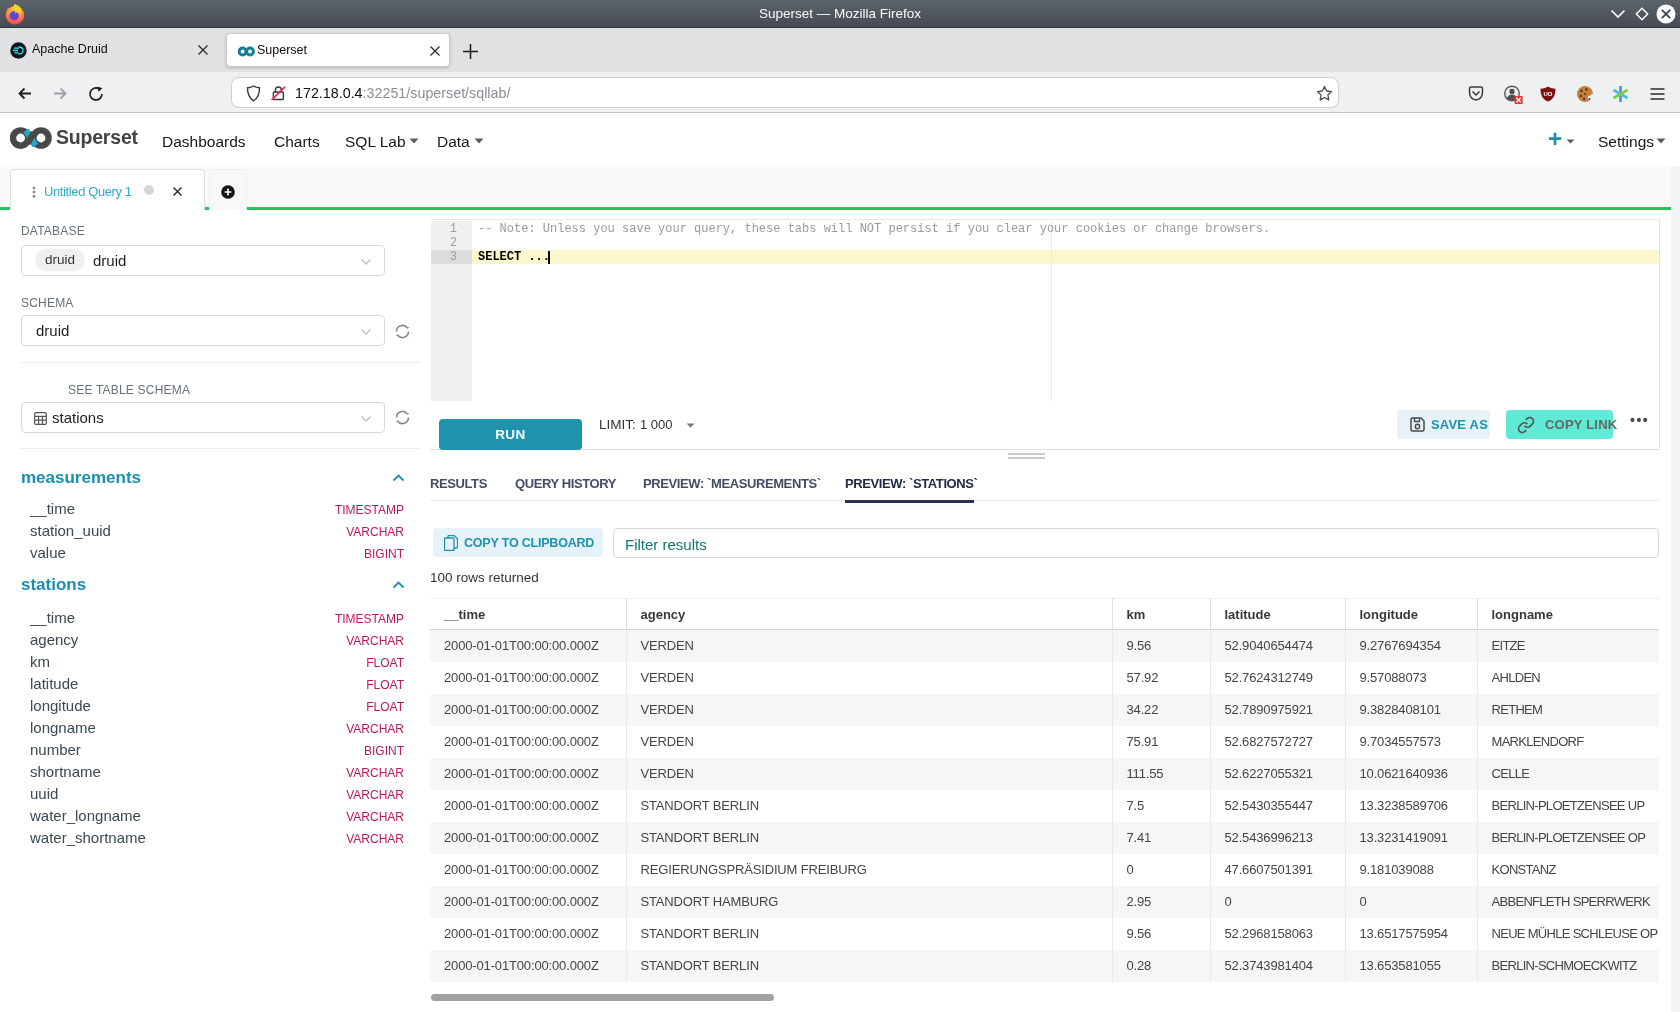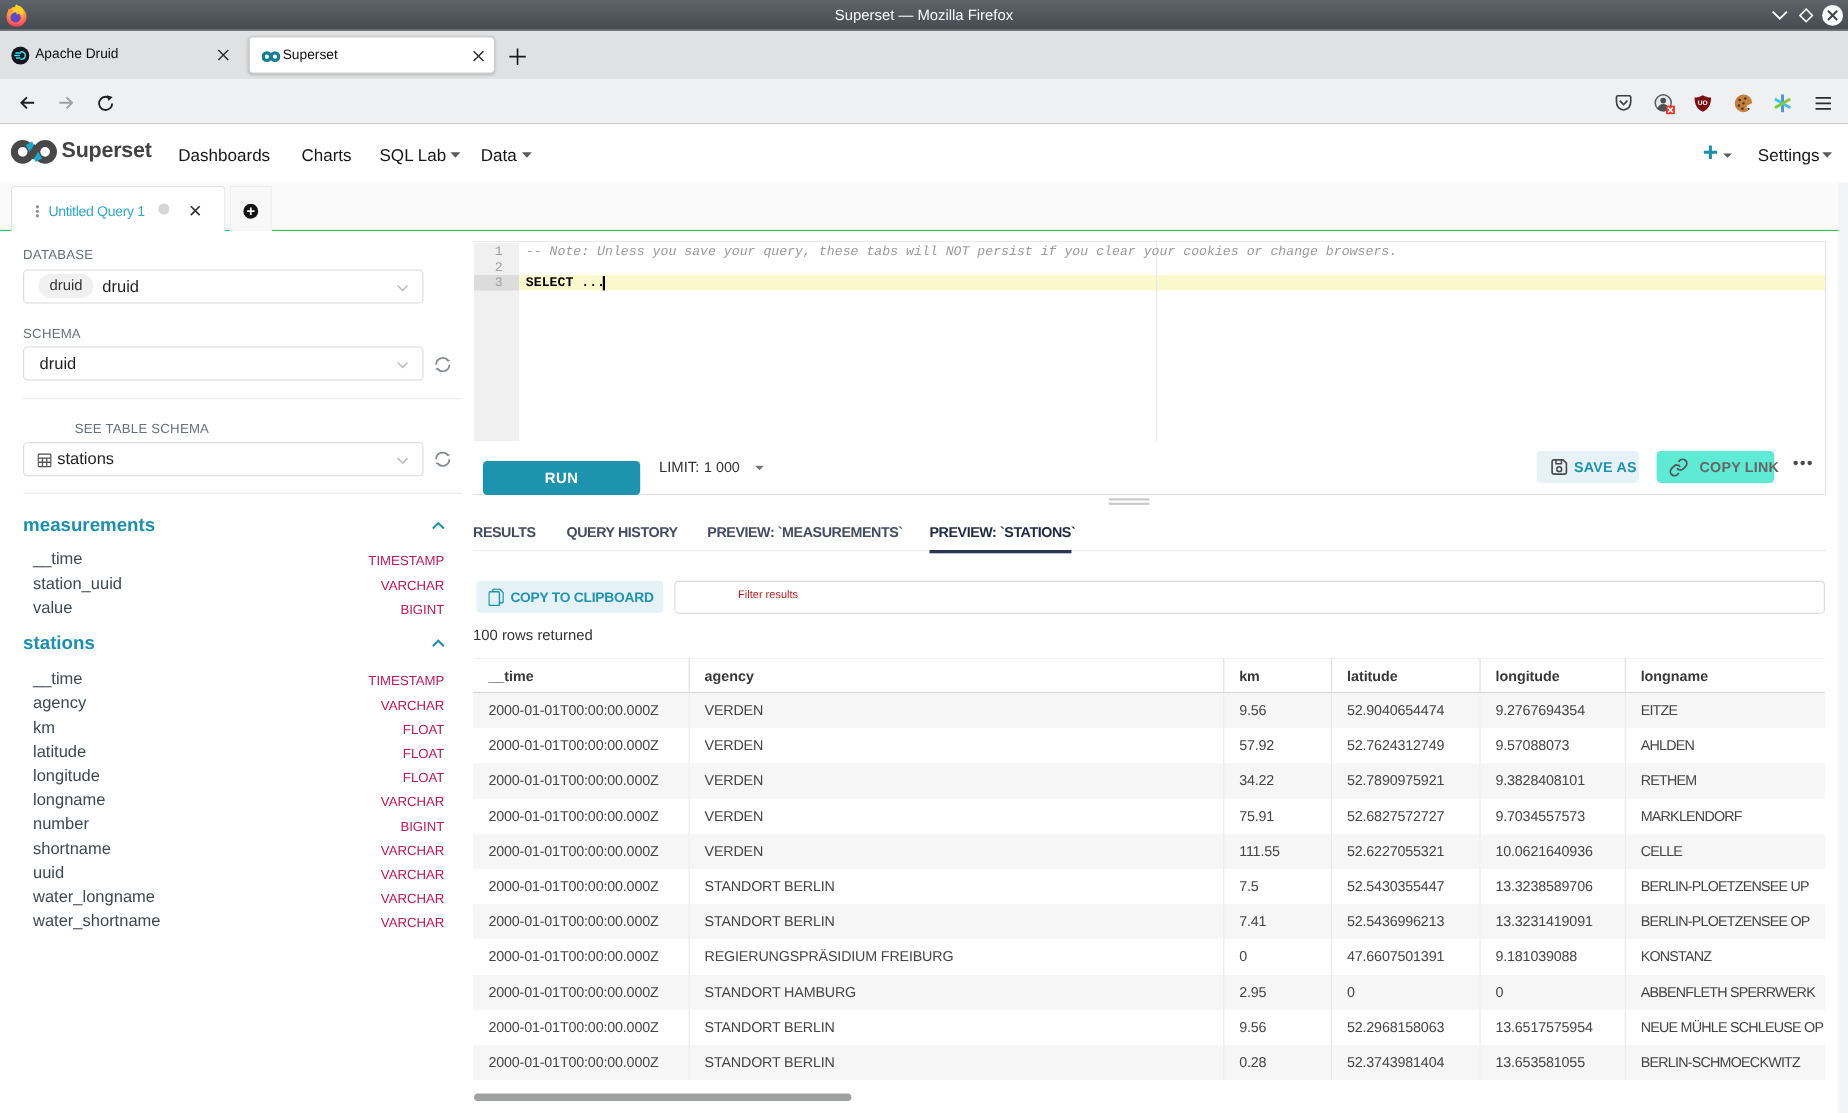--- a/index.html
+++ b/index.html
@@ -26,21 +26,21 @@
   #urltext { left:63px; top:7px; font-size:14.3px; color:#0c0c0d; }
   #urltext span { color:#8a8f94; }
 
   
   #appheader { left:0; top:113px; width:1680px; height:53px; background:#fff; }
   .navlink { top:20px; font-size:15.5px; color:#171717; }
   #brand { left:56px; top:13px; font-size:19.5px; font-weight:bold; color:#434343; letter-spacing:-0.2px; }
 
   
   #tabstrip { left:0; top:166px; width:1680px; height:44px; background:#fafafa;
-    border-bottom:1px solid #22c55e; }
+    border-bottom:3px solid #22c55e; }
   #qtab { left:10px; top:3px; width:195px; height:41px; background:#fff;
     border:1px solid #e0e0e0; border-bottom:none; border-radius:4px 4px 0 0; }
   #qtabplus { left:209px; top:3px; width:38px; height:41px; background:#f8f8f8;
     border:1px solid #eeeeee; border-bottom:none; }
   #qtitle { left:33px; top:13.5px; font-size:12.8px; letter-spacing:-0.3px; color:#2fa8c9; }
   #qdot { left:133px; top:15px; width:10px; height:10px; border-radius:50%; background:#d6d6d6; }
 
   
   #sidebar { left:0; top:210px; width:430px; height:802px; background:#fff; }
   .slabel { left:21px; font-size:12px; color:#66707a; letter-spacing:0.2px; }
@@ -163,20 +163,34 @@
   <svg class="abs" style="left:18px; top:15px;" width="14" height="13" viewBox="0 0 14 13">
     <path d="M13 6.5 H1.5 M6.5 1.5 L1.5 6.5 L6.5 11.5" stroke="#1f1f1f" stroke-width="1.8" fill="none"></path>
   </svg>
   <svg class="abs" style="left:53px; top:15px;" width="14" height="13" viewBox="0 0 14 13">
     <path d="M1 6.5 H12.5 M7.5 1.5 L12.5 6.5 L7.5 11.5" stroke="#9da1a6" stroke-width="1.8" fill="none"></path>
   </svg>
   <svg class="abs" style="left:88px; top:14px;" width="16" height="16" viewBox="0 0 16 16">
     <path d="M14 8 A6 6 0 1 1 10.5 2.5" stroke="#1f1f1f" stroke-width="1.7" fill="none"></path>
     <path d="M9.2 0.6 L14.4 2.2 L10.6 5.8 Z" fill="#1f1f1f"></path>
   </svg>
+  <div class="abs" id="urlbar">
+    <svg class="abs" style="left:14px; top:7px;" width="15" height="17" viewBox="0 0 15 17">
+      <path d="M7.5 1 C9.5 2.2 11.5 2.8 13.5 2.8 C13.5 9 11.5 13.5 7.5 15.8 C3.5 13.5 1.5 9 1.5 2.8 C3.5 2.8 5.5 2.2 7.5 1 Z" stroke="#383838" stroke-width="1.4" fill="none"></path>
+    </svg>
+    <svg class="abs" style="left:38px; top:7px;" width="17" height="17" viewBox="0 0 17 17">
+      <rect x="3.4" y="7" width="10" height="7.5" rx="1" stroke="#383838" stroke-width="1.4" fill="none"></rect>
+      <path d="M5.4 7 V5 A3 3 0 0 1 11.4 5 V7" stroke="#383838" stroke-width="1.4" fill="none"></path>
+      <path d="M1.6 15 L15 1.8" stroke="#e22850" stroke-width="1.7"></path>
+    </svg>
+    <div class="abs" id="urltext">172.18.0.4<span>:32251/superset/sqllab/</span></div>
+    <svg class="abs" style="left:1084px; top:7px;" width="17" height="17" viewBox="0 0 17 17">
+      <path d="M8.5 1.5 L10.6 6 L15.5 6.6 L11.9 10 L12.8 14.9 L8.5 12.5 L4.2 14.9 L5.1 10 L1.5 6.6 L6.4 6 Z" stroke="#4a4a4a" stroke-width="1.3" fill="none" stroke-linejoin="round"></path>
+    </svg>
+  </div>
   <svg class="abs" style="left:1468px; top:14px;" width="16" height="15" viewBox="0 0 16 15">
     <path d="M1.5 2.5 A 1.5 1.5 0 0 1 3 1 H13 A 1.5 1.5 0 0 1 14.5 2.5 V6 C14.5 10.5 11.8 13.4 8 14 C4.2 13.4 1.5 10.5 1.5 6 Z" stroke="#3d3d3e" stroke-width="1.5" fill="none"></path>
     <path d="M4.5 5.5 L8 9 L11.5 5.5" stroke="#3d3d3e" stroke-width="1.5" fill="none"></path>
   </svg>
   <svg class="abs" style="left:1503px; top:13px;" width="20" height="19" viewBox="0 0 20 19">
     <circle cx="9" cy="8.5" r="7.3" stroke="#5c5c5e" stroke-width="1.4" fill="#e9eaeb"></circle>
     <circle cx="9" cy="6.4" r="2.6" fill="#4f5052"></circle>
     <path d="M3.8 13.6 C4.6 10.8 6.6 9.6 9 9.6 C11.4 9.6 13.4 10.8 14.2 13.6 A 7.3 7.3 0 0 1 3.8 13.6 Z" fill="#4f5052"></path>
     <rect x="11.6" y="11" width="8" height="8" fill="#e8352c"></rect>
     <path d="M13.4 12.8 L17.8 17.2 M17.8 12.8 L13.4 17.2" stroke="#ffffff" stroke-width="1.3"></path>
@@ -334,21 +348,21 @@
 
 <div class="abs" id="editor">
   <div class="abs" id="gutter">
     <div class="abs" id="gactive"></div>
     <div class="gnum" style="margin-top:1px; position:relative;">1</div>
     <div class="gnum" style="position:relative;">2</div>
     <div class="gnum" style="position:relative;">3</div>
   </div>
   <div class="abs" id="activeline"></div>
   <div class="abs" id="printmargin"></div>
-  <div class="abs eline" style="top:2px; color:#9a9a9a; font-style:italic;">-- Note: Unless you save your query, these tabs will NOT persist if you clear your cookies or change browsers.</div>
+  <div class="abs eline" style="top:2px; color:#9a9a9a; ">-- Note: Unless you save your query, these tabs will NOT persist if you clear your cookies or change browsers.</div>
   <div class="abs eline" style="top:30.2px; color:#000; font-weight:bold;">SELECT ...</div>
   <div class="abs" style="left:118px; top:30.8px; width:2px; height:13px; background:#000;"></div>
 </div>
 
 <div class="abs" id="toolbar">
   <div class="abs" id="runbtn">RUN</div>
   <div class="abs" id="limitlbl">LIMIT:</div>
   <div class="abs" style="left:210px; top:16px; font-size:13px; color:#333;">1 000</div>
   <svg class="abs" style="left:256px; top:22px;" width="9" height="5" viewBox="0 0 9 5">
       <path d="M0.5 0.5 L4.5 4.5 L8.5 0.5 Z" fill="#777"></path>
@@ -381,21 +395,21 @@
   <div class="abs" style="left:578px; top:3px; width:37px; height:1.5px; background:#c9c9c9;"></div>
   <div class="abs" style="left:578px; top:7px; width:37px; height:1.5px; background:#c9c9c9;"></div>
   <div class="abs" id="copyclip">
     <svg class="abs" style="left:11px; top:7px;" width="14" height="16" viewBox="0 0 14 16">
       <path d="M4 3 V1.5 A1 1 0 0 1 5 0.5 H10.2 L13.5 3.8 V12 A1 1 0 0 1 12.5 13 H10" stroke="#1e93ae" stroke-width="1.3" fill="none"></path>
       <rect x="0.5" y="3" width="9.5" height="12.5" rx="1" stroke="#1e93ae" stroke-width="1.3" fill="none"></rect>
     </svg>
     <div class="abs btnt" style="left:31px; top:7.5px; color:#1e93ae; font-size:12.5px; letter-spacing:-0.2px;">COPY TO CLIPBOARD</div>
   </div>
   <div class="abs" id="filterbox">
-      <div class="abs" style="left:11px; top:7px; font-size:10px; color:#b91c1c;margin-left:46px;">Filter results</div>
+      <div class="abs" style="left:11px; top:7px; font-size:15px; color:#0f766e;">Filter results</div>
     </div>
   <div class="abs" id="rowsret">100 rows returned</div>
   <div class="abs" id="rtable">
     <table>
       <colgroup>
           <col style="width:196px">
           <col style="width:486px">
           <col style="width:98px">
           <col style="width:135px">
           <col style="width:132px">

